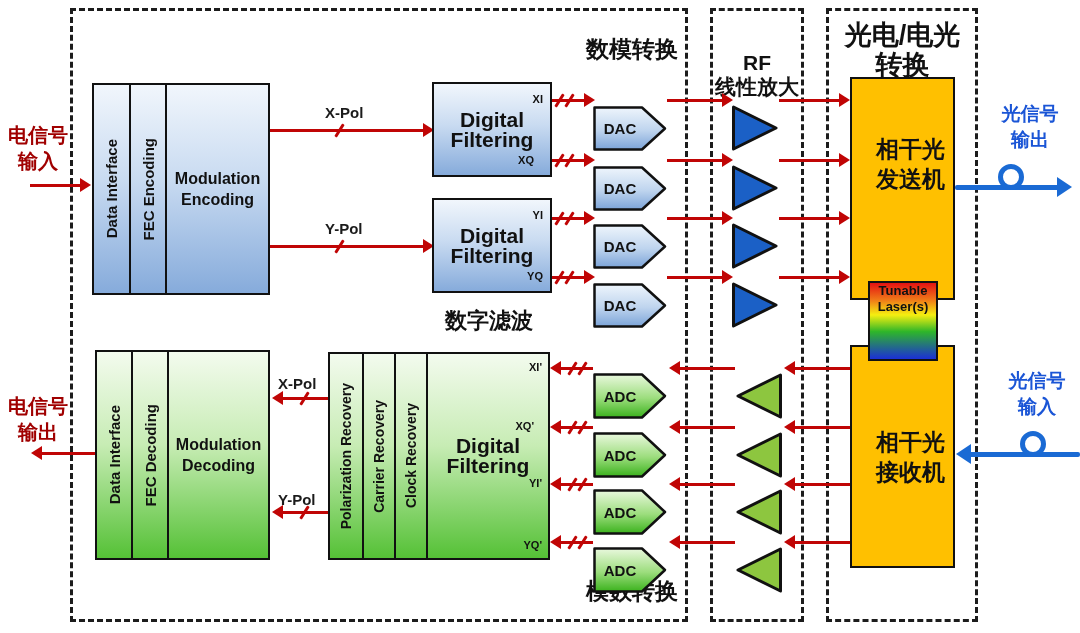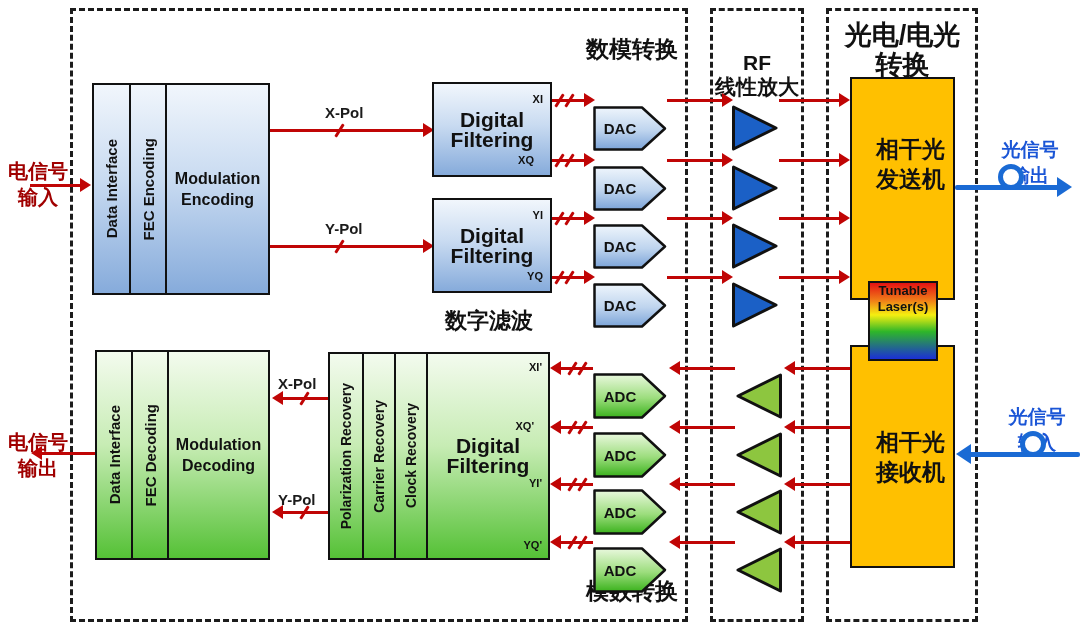--- a/index.html
+++ b/index.html
@@ -1,21 +1,21 @@
 <!DOCTYPE html>
 <html style="--arrow-red: #c00505; --dark-red-text: #a00000; --blue-title: #1e2ff0; --green-title: #1fa21f; --fiber-blue: #1a6ad4; --opt-text-blue: #1a55d6; --orange: #ffc000;"><head>
 <meta charset="utf-8">
 <style>
   html,body{margin:0;padding:0;background:#fff;font-family:"Liberation Sans",sans-serif;}
   #stage{position:relative;width:1080px;height:633px;background:#fff;overflow:hidden;}
   .abs{position:absolute;box-sizing:border-box;margin-top:28px;}
   .dash{position:absolute;box-sizing:border-box;border:3px dashed #1c1c1c;background:transparent;}
   .hdr{position:absolute;font-weight:bold;color:#111;text-align:center;line-height:1.12;}
   .title{position:absolute;font-weight:bold;letter-spacing:.5px;}
-  .io{position:absolute;font-weight:bold;text-align:center;line-height:26px;margin-top:36px;}
+  .io{position:absolute;font-weight:bold;text-align:center;line-height:26px;}
   
   .hl{position:absolute;height:3px;background:var(--arrow-red,#c00505);}
   .hl.r::after{content:"";position:absolute;right:-9px;top:-6px;border:7.5px solid transparent;border-right:0;border-left:11px solid var(--arrow-red,#c00505);}
   .hl.l::before{content:"";position:absolute;left:-9px;top:-6px;border:7.5px solid transparent;border-left:0;border-right:11px solid var(--arrow-red,#c00505);}
   .slash{position:absolute;width:3px;height:15px;top:-6px;background:var(--arrow-red,#c00505);transform:rotate(32deg);border-radius:1px;}
   
   .fl{position:absolute;height:5px;border-radius:2px;background:var(--fiber-blue,#1a6ad4);z-index:4;}
   .fl.r::after{content:"";position:absolute;right:-12px;top:-8px;border:10.5px solid transparent;border-right:0;border-left:15px solid var(--fiber-blue,#1a6ad4);}
   .fl.l::before{content:"";position:absolute;left:-12px;top:-8px;border:10.5px solid transparent;border-left:0;border-right:15px solid var(--fiber-blue,#1a6ad4);}
   .coil{position:absolute;width:16px;height:16px;border:5px solid var(--fiber-blue,#1a6ad4);border-radius:50%;background:#fff;z-index:5;}

